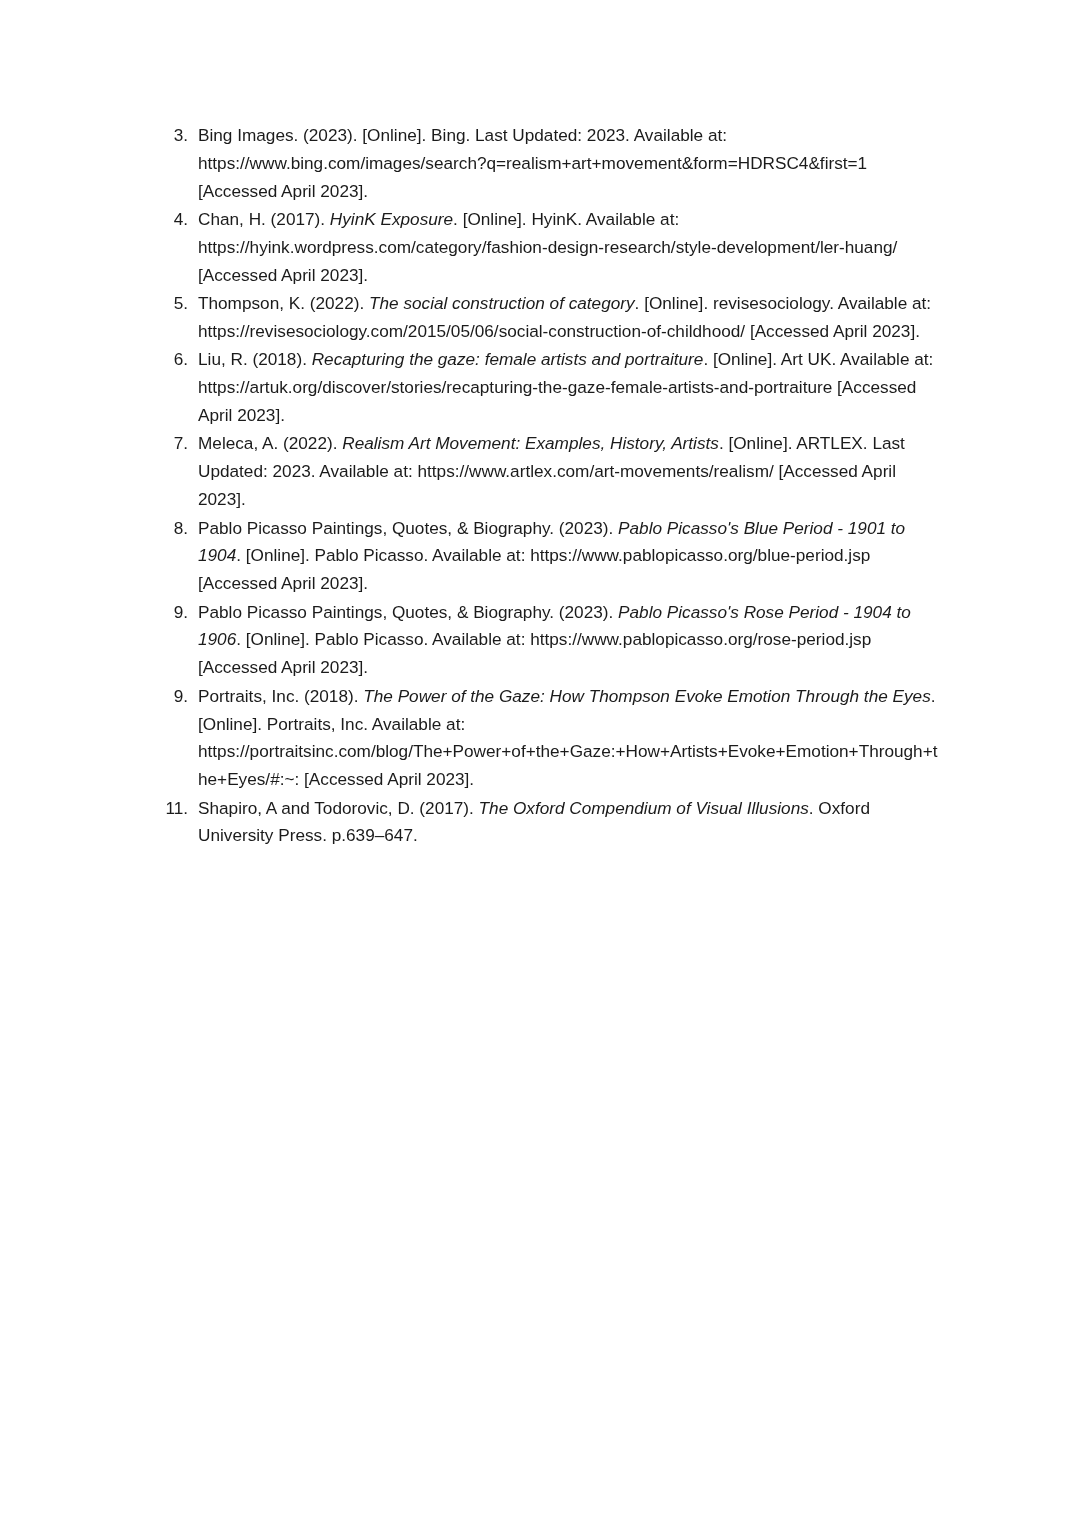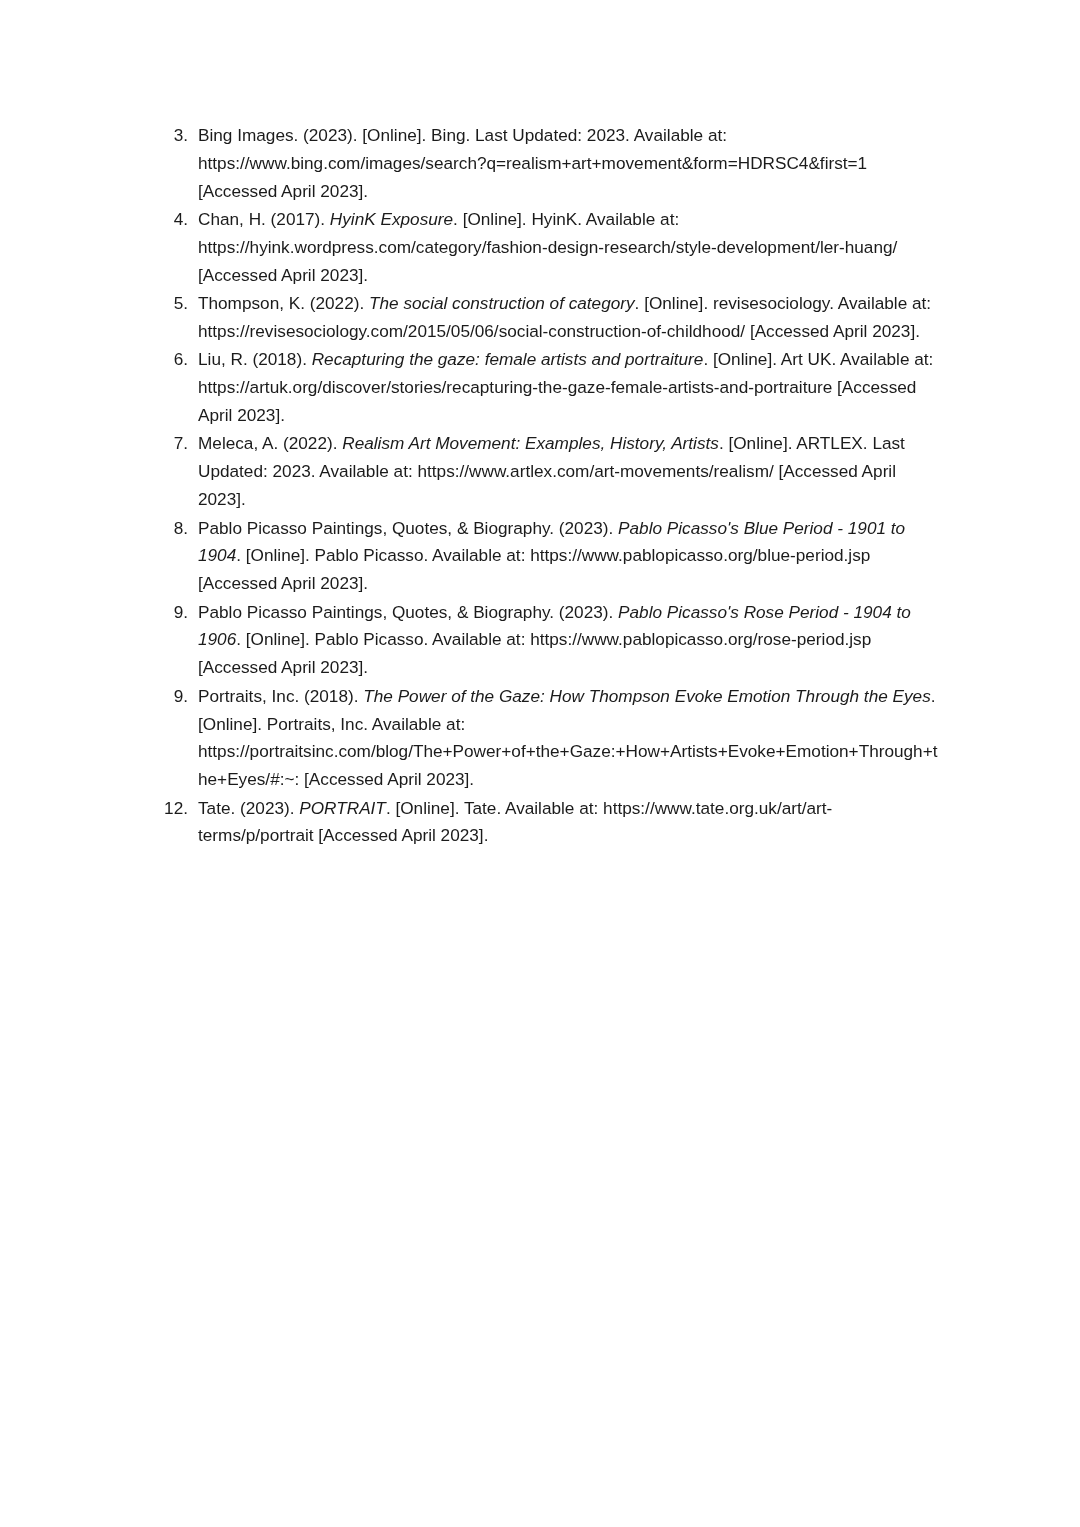--- a/index.html
+++ b/index.html
@@ -92,18 +92,18 @@
         </li>
         <li>
           <span class="num">9.</span>
           <span class="ref-text"><span>Pablo Picasso Paintings, Quotes, &amp; Biography. (2023). </span><i>Pablo Picasso's Rose Period - 1904 to 1906</i><span>. [Online]. Pablo Picasso. Available at: https://www.pablopicasso.org/rose-period.jsp [Accessed April 2023].</span></span>
         </li>
         <li>
           <span class="num">9.</span>
           <span class="ref-text"><span>Portraits, Inc. (2018). </span><i>The Power of the Gaze: How Thompson Evoke Emotion Through the Eyes</i><span>. [Online]. Portraits, Inc. Available at: https://portraitsinc.com/blog/The+Power+of+the+Gaze:+How+Artists+Evoke+Emotion+Through+the+Eyes/#:~: [Accessed April 2023].</span></span>
         </li>
         <li>
-          <span class="num">12.</span>
-          <span class="ref-text"><span>Tate. (2023). </span><i>PORTRAIT</i><span>. [Online]. Tate. Available at: https://www.tate.org.uk/art/art-terms/p/portrait [Accessed April 2023].</span></span>
+          <span class="num">11.</span>
+          <span class="ref-text"><span>Shapiro, A and Todorovic, D. (2017). </span><i>The Oxford Compendium of Visual Illusions</i><span>. Oxford University Press. p.639–647.</span></span>
         </li>
       </ol>
   </div>
 </div>
 
 </body></html>

